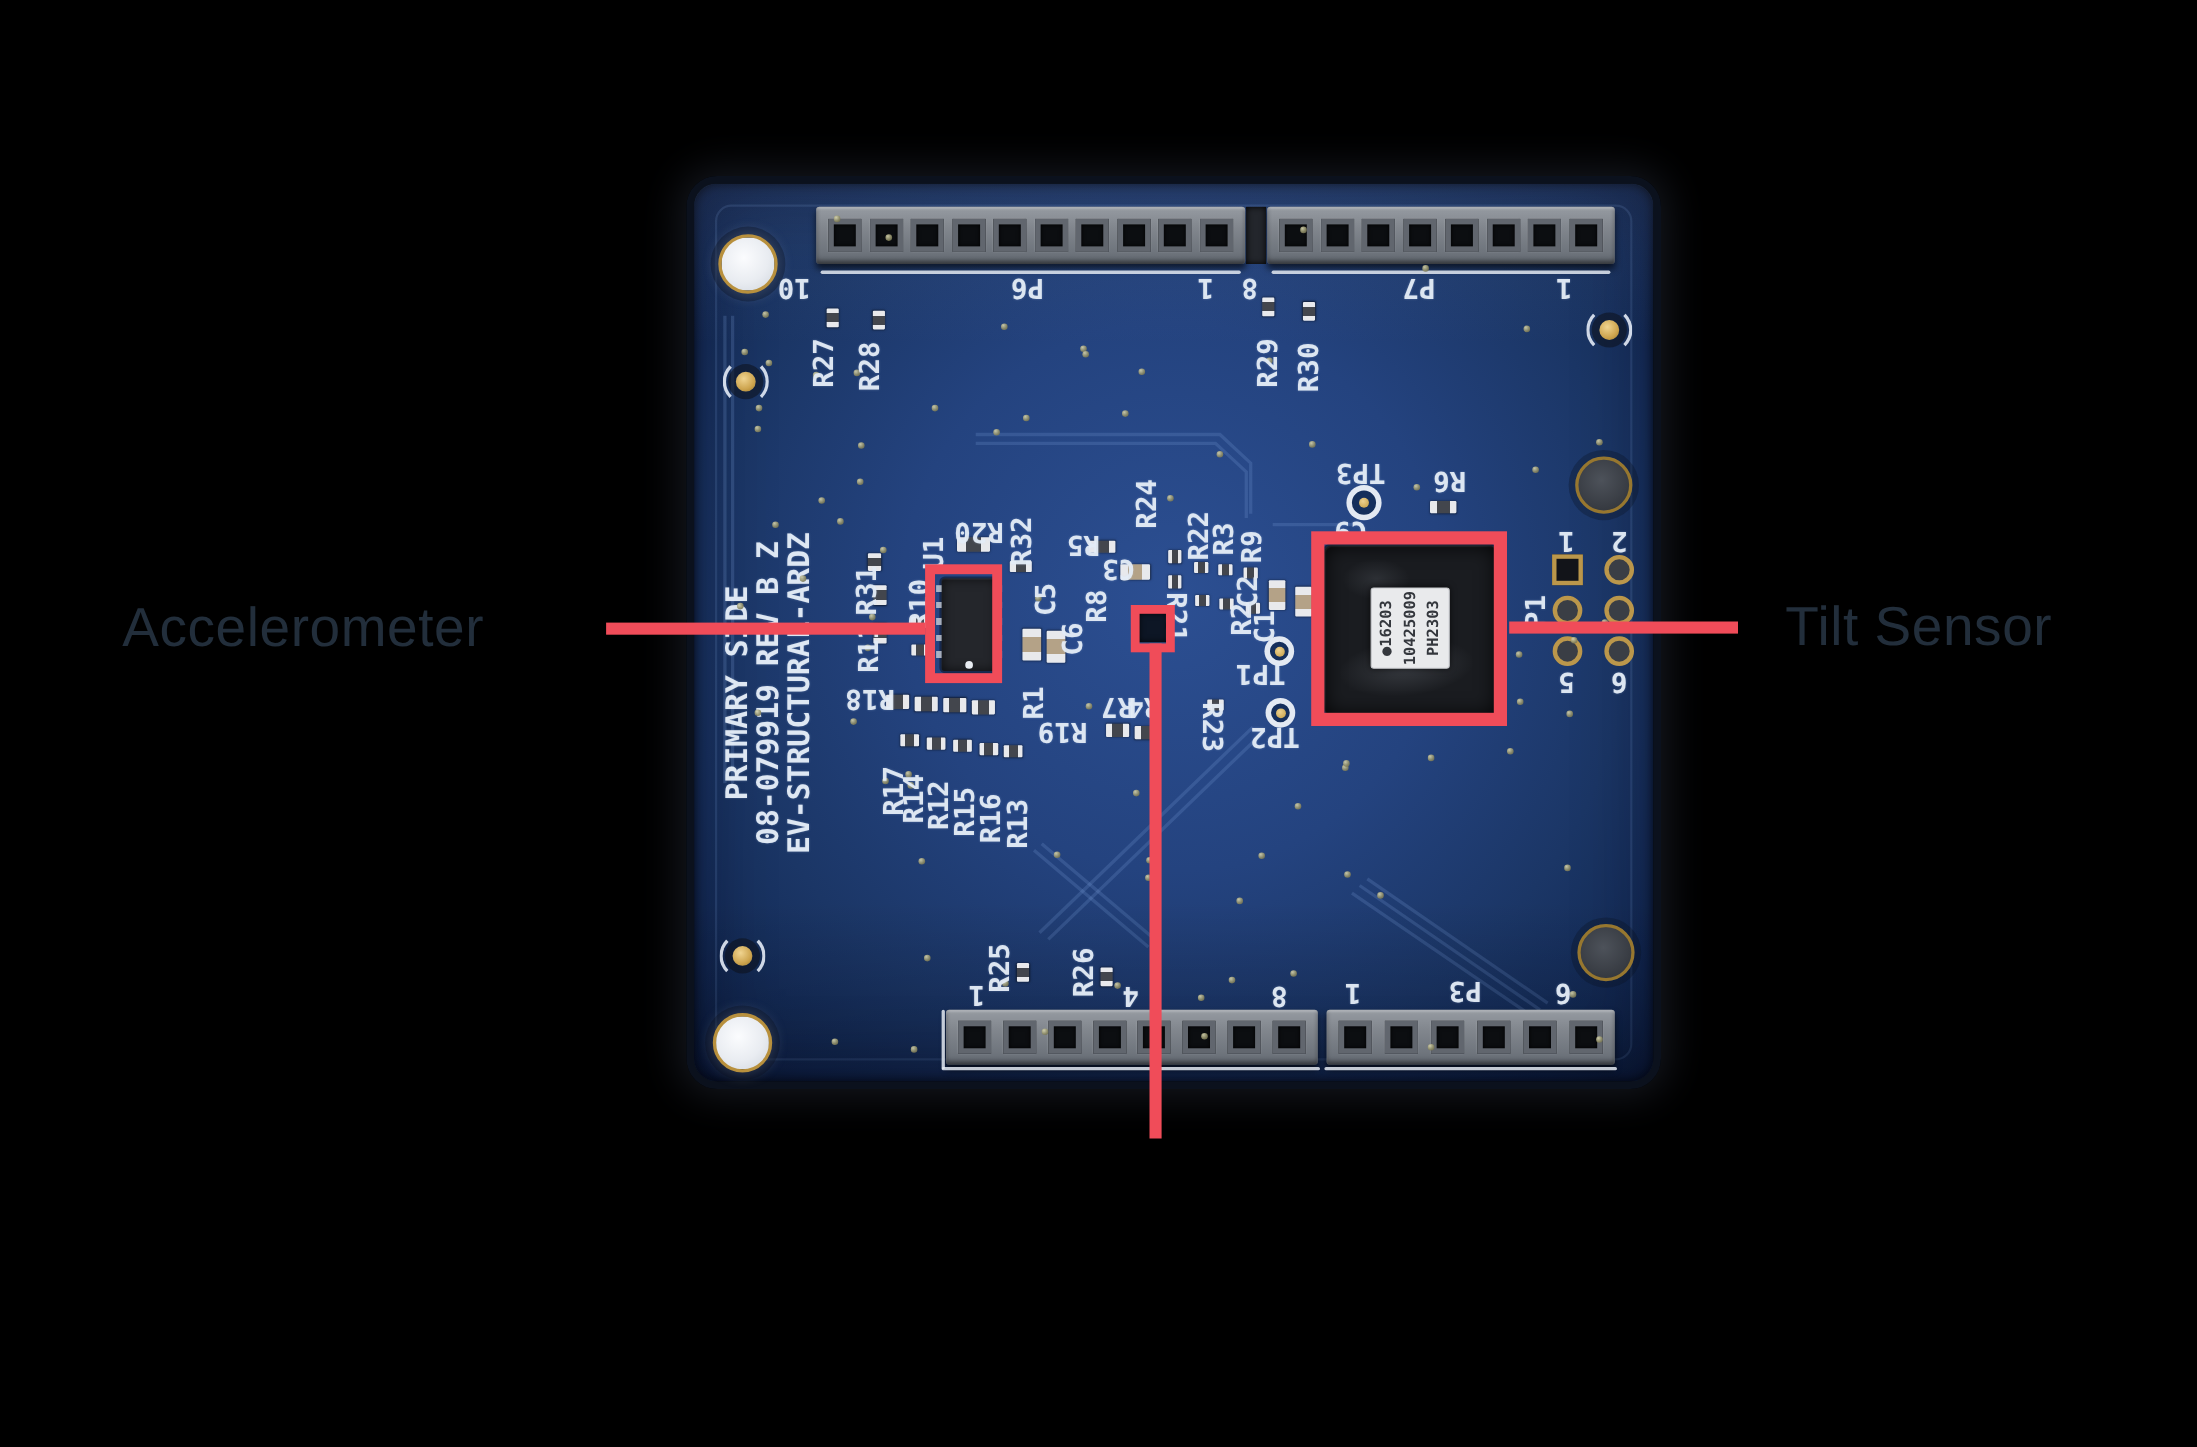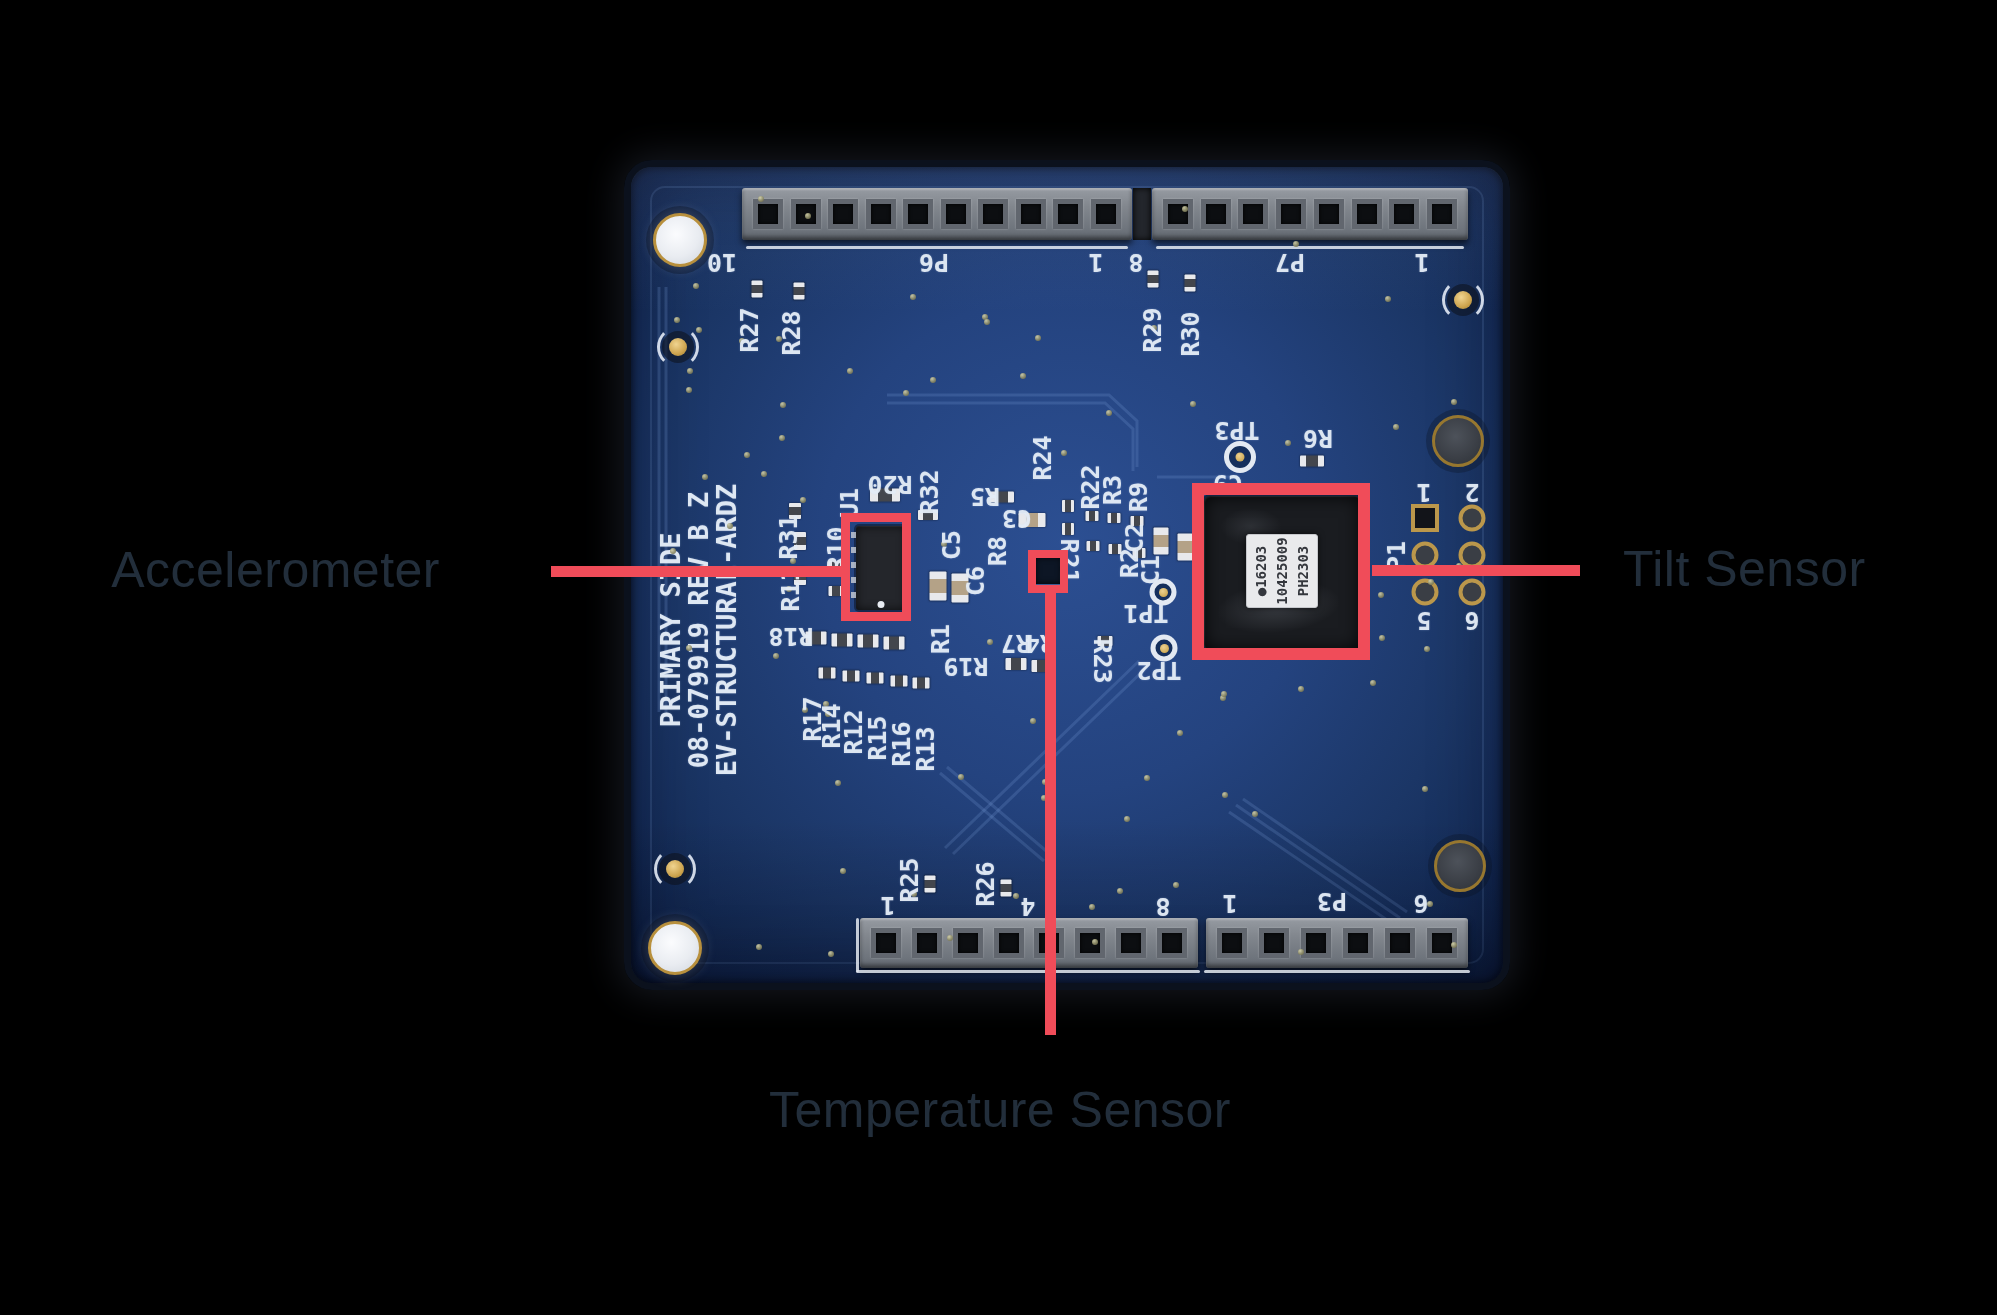--- a/index.html
+++ b/index.html
@@ -390,15 +390,14 @@
   <div class="callout-box" style="left: 841px; top: 513px; width: 70px; height: 108px; border-width: 9px; border-color: rgb(240, 76, 89);"></div>
   <div class="callout-box" style="left: 1192px; top: 483px; width: 178px; height: 177px; border-width: 12px; border-color: rgb(240, 76, 89);"></div>
   <div class="callout-box" style="left: 1028px; top: 550px; width: 40px; height: 43px; border-width: 8px; border-color: rgb(240, 76, 89);"></div>
 
   <div class="callout-line" style="left: 551px; top: 566px; width: 290px; height: 11px; background: rgb(240, 76, 89);"></div>
   <div class="callout-line" style="left: 1372px; top: 565px; width: 208px; height: 11px; background: rgb(240, 76, 89);"></div>
   <div class="callout-line" style="left: 1045px; top: 585px; width: 11px; height: 450px; background: rgb(240, 76, 89);"></div>
 
   <div class="ann-label" style="right: 1557px; top: 541px; color: rgb(34, 46, 59);">Accelerometer</div>
   <div class="ann-label" style="left: 1623px; top: 540px; color: rgb(34, 46, 59);">Tilt Sensor</div>
-  <div class="ann-label" style="left: 1000px; top: 1081px; transform: translateX(-50%); color: rgb(34, 46, 59);">Temperature Sensor</div>
 
 </div>
 
 </body></html>

